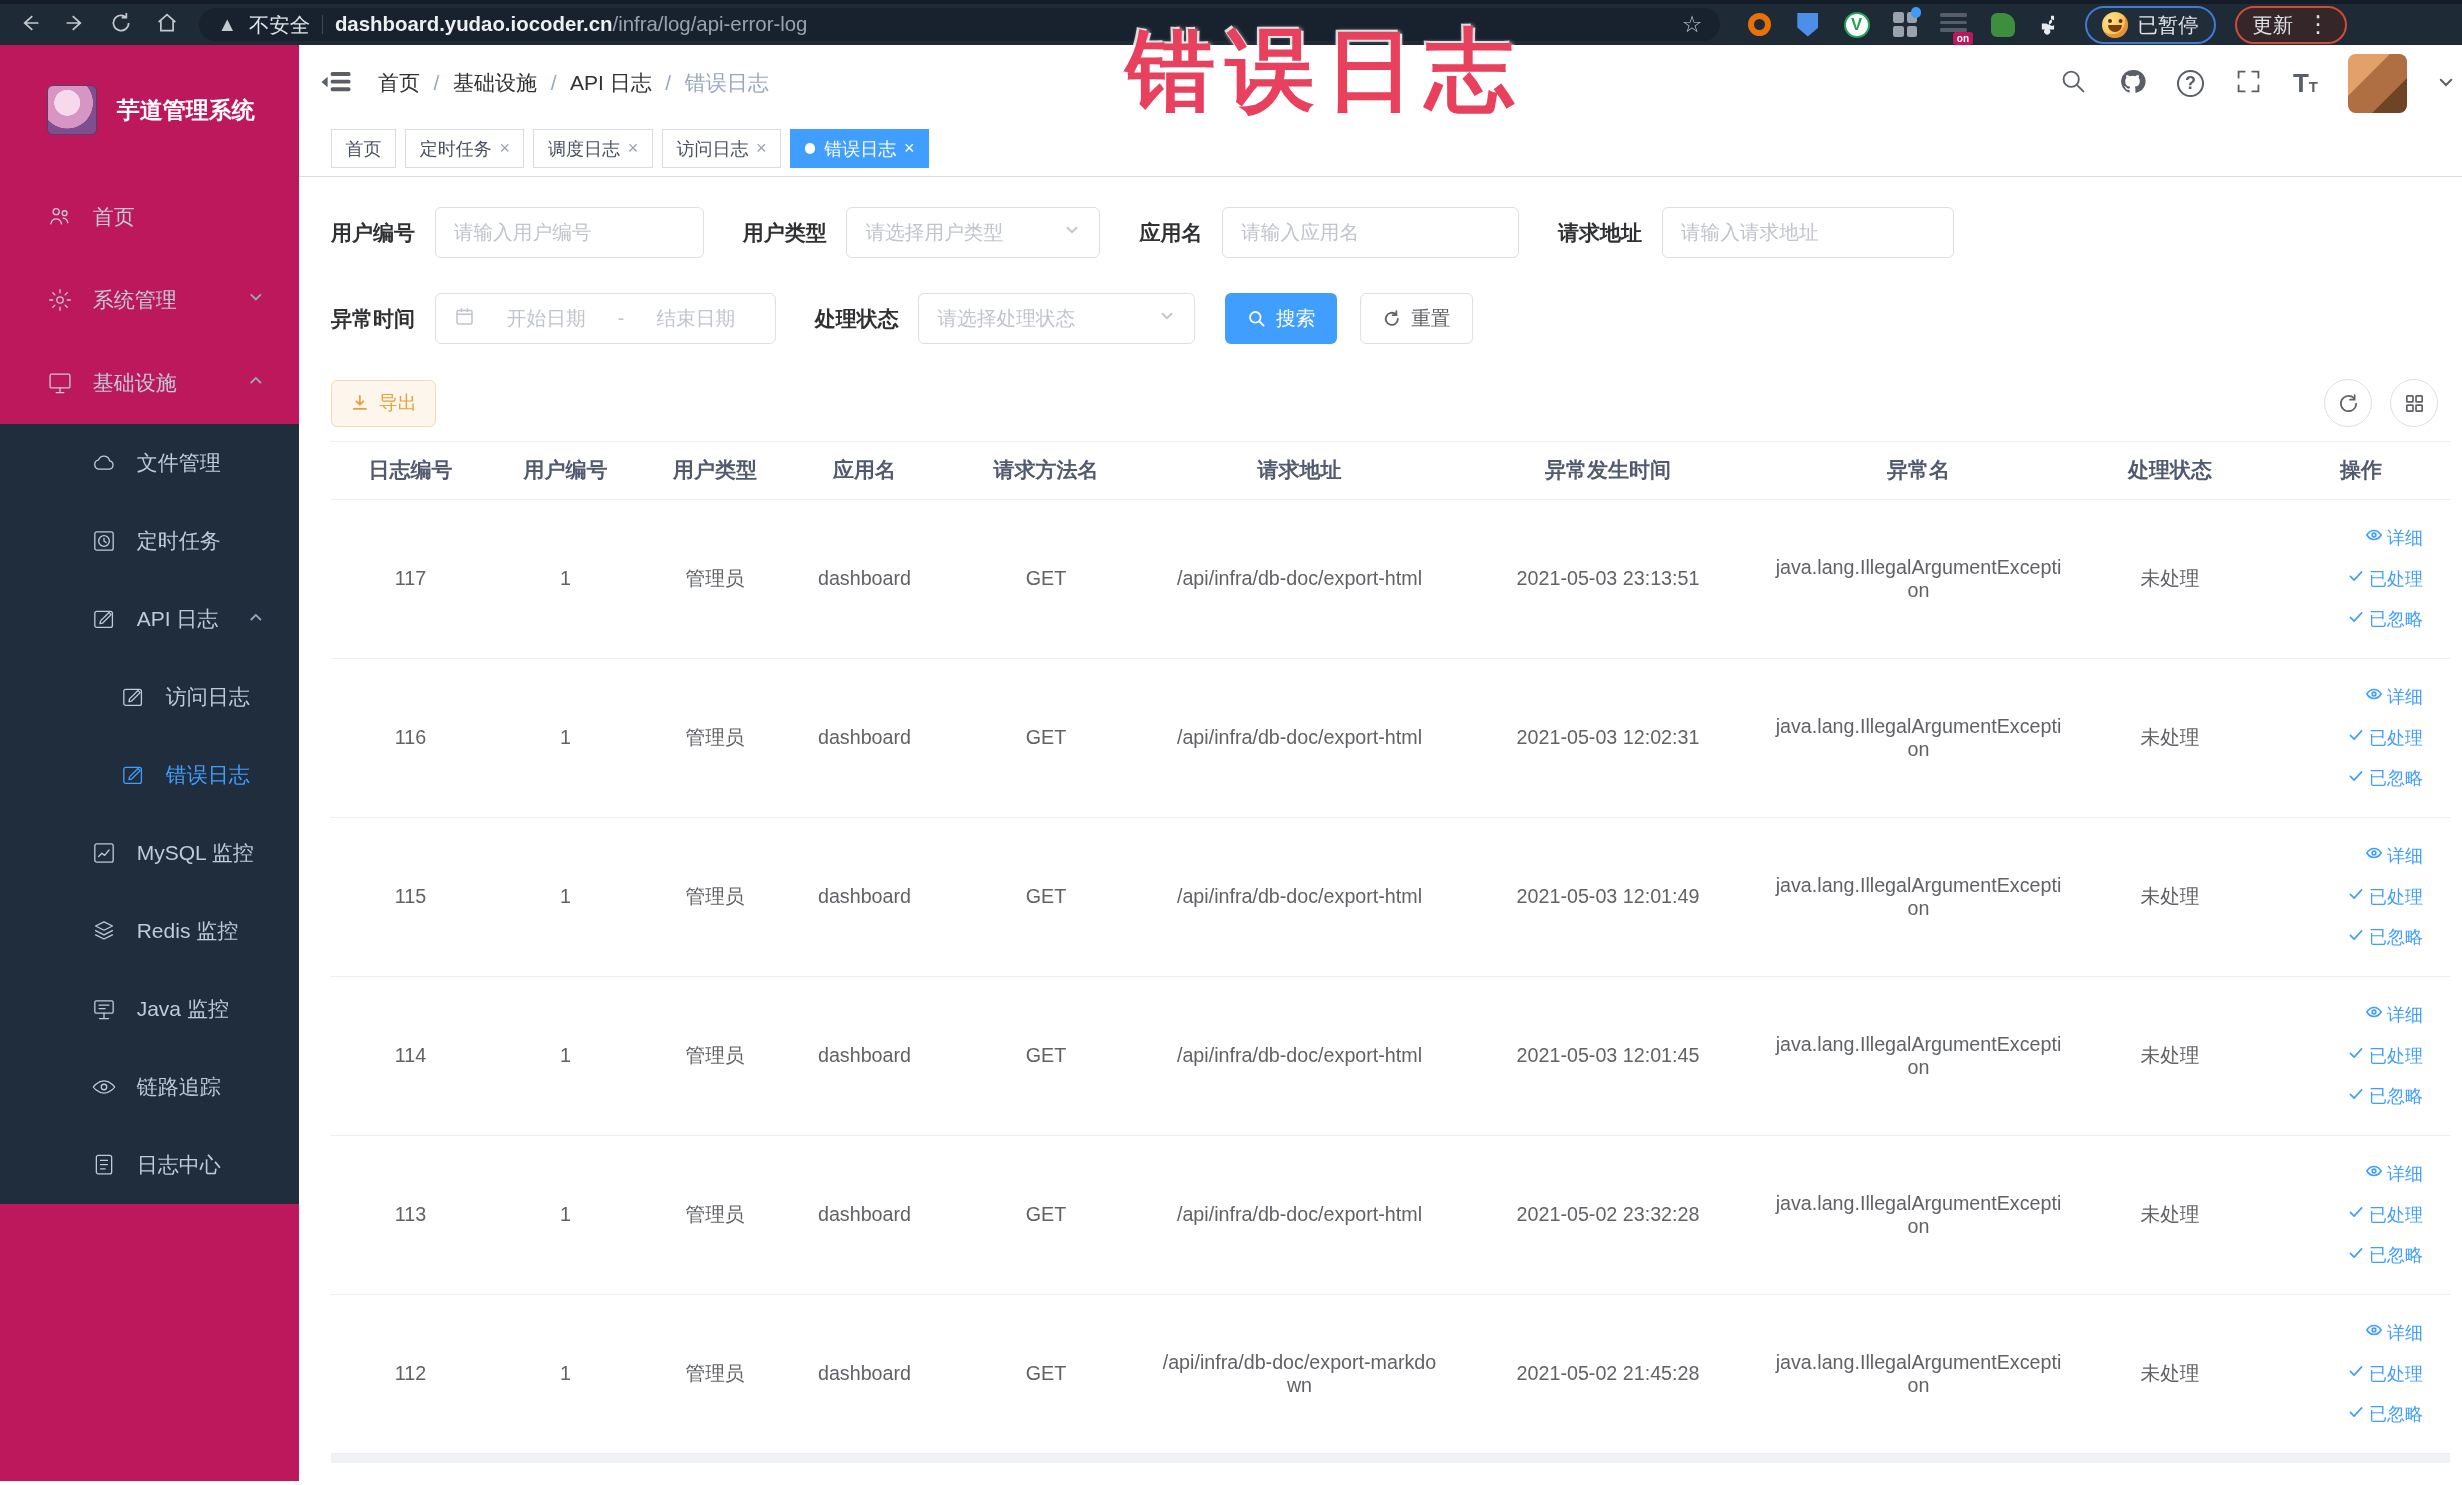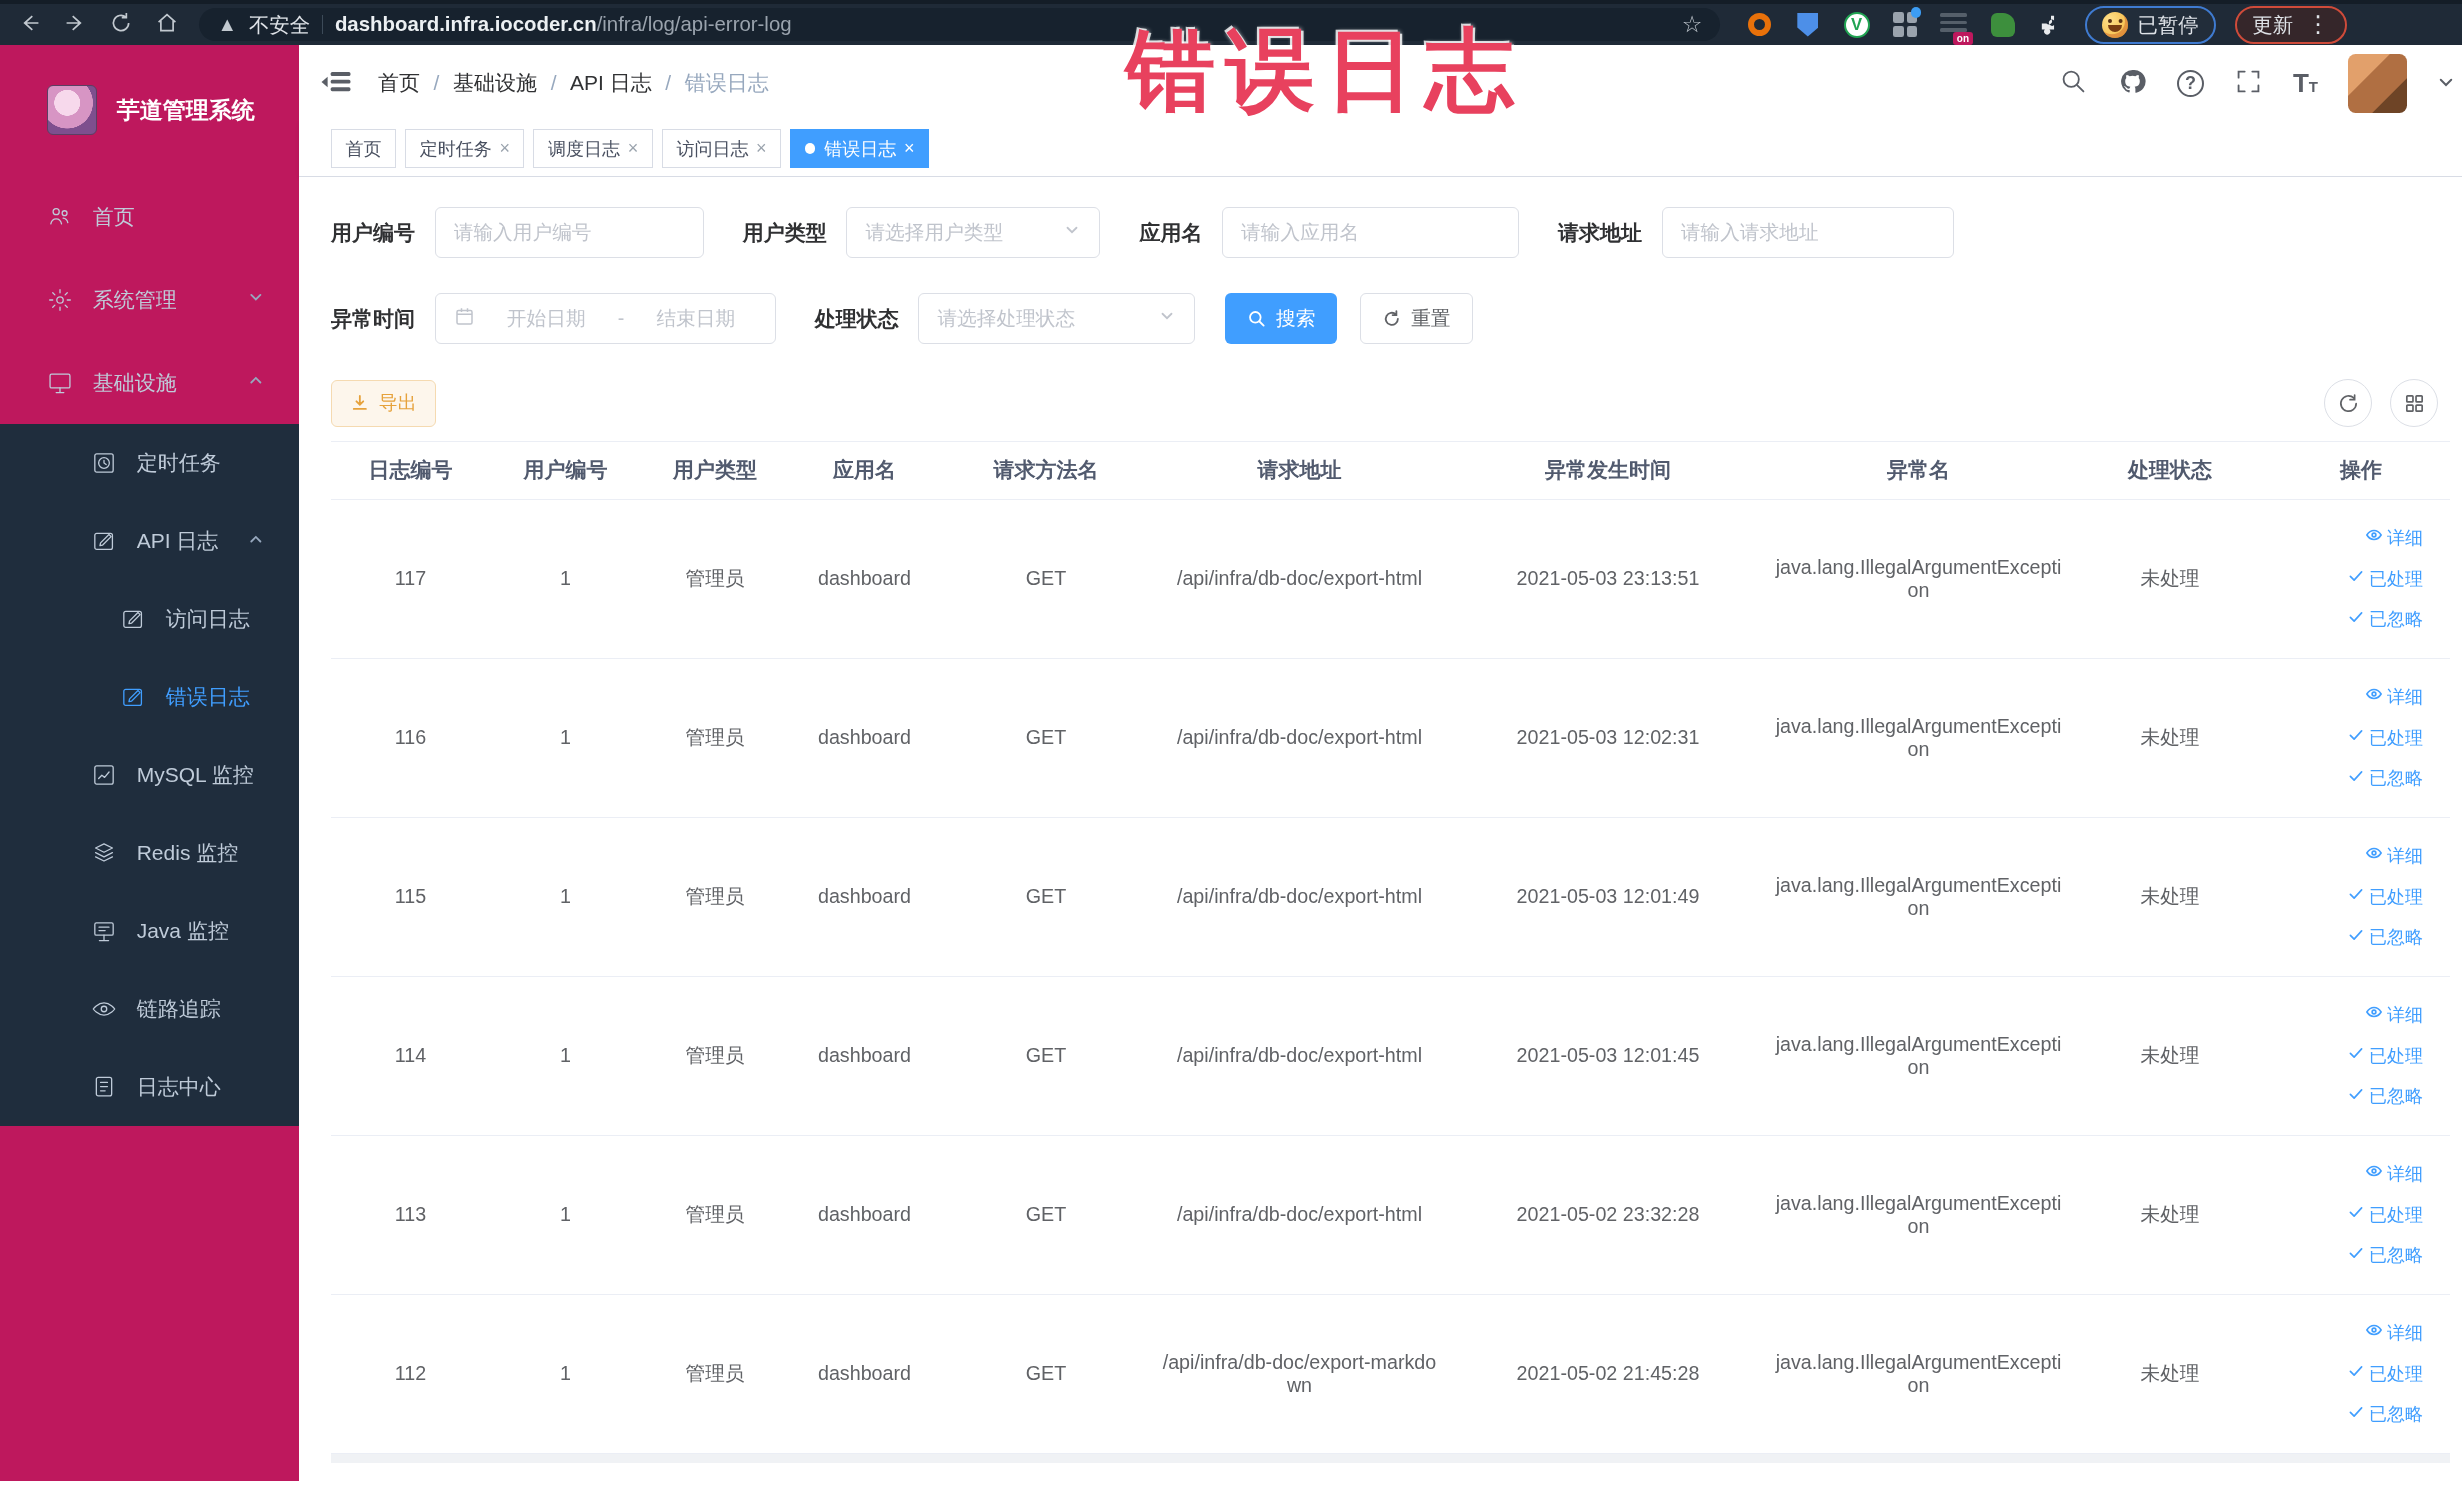--- a/index.html
+++ b/index.html
@@ -151,21 +151,21 @@
         <path d="M27 17a10 10 0 1 1-3.5-7.6 M24 4v6h-6"></path>
       </svg></span>
   <span class="bnav"><svg viewBox="0 0 34 34">
         <path d="M6 16 L17 6 L28 16 M9 14v13h16V14"></path>
       </svg></span>
 
   <div class="omnibox">
     <span class="warn-ico">▲</span>
     <span>不安全</span>
     <span class="omni-sep"></span>
-    <span><span class="url-host">dashboard.infra.iocoder.cn</span><span class="url-path">/infra/log/api-error-log</span></span>
+    <span><span class="url-host">dashboard.yudao.iocoder.cn</span><span class="url-path">/infra/log/api-error-log</span></span>
     <span class="omni-star">☆</span>
   </div>
 
   <div class="ext-row">
     <span class="ext">
         <span class="ext-ring"></span>
       </span>
     <span class="ext">
         <span class="ext-shield"></span>
       </span>
@@ -237,20 +237,26 @@
         </div>
         <div class="m-item lv1">
           <span class="mi"><svg viewBox="0 0 34 34">
               <rect x="4" y="5.5" width="26" height="18" rx="2"></rect>
               <path d="M12 29.5h10 M17 23.5v6"></path>
             </svg></span>
           <span>基础设施</span>
           <span class="chev"><svg viewBox="0 0 26 26">
               <path d="M7 16.5l6-6 6 6"></path>
             </svg></span>
+        </div>
+        <div class="m-item sub lv2">
+          <span class="mi"><svg viewBox="0 0 34 34">
+              <path d="M10 25h13.5a5.5 5.5 0 0 0 .8-10.9A7.5 7.5 0 0 0 10 12.8 6.2 6.2 0 0 0 10 25z"></path>
+            </svg></span>
+          <span>文件管理</span>
         </div>
         <div class="m-item sub lv2">
           <span class="mi"><svg viewBox="0 0 34 34">
               <rect x="5" y="5" width="24" height="24" rx="2.5"></rect>
               <circle cx="17" cy="17" r="7"></circle>
               <path d="M17 13.5V17l2.8 2"></path>
             </svg></span>
           <span>定时任务</span>
         </div>
         <div class="m-item sub lv2">

